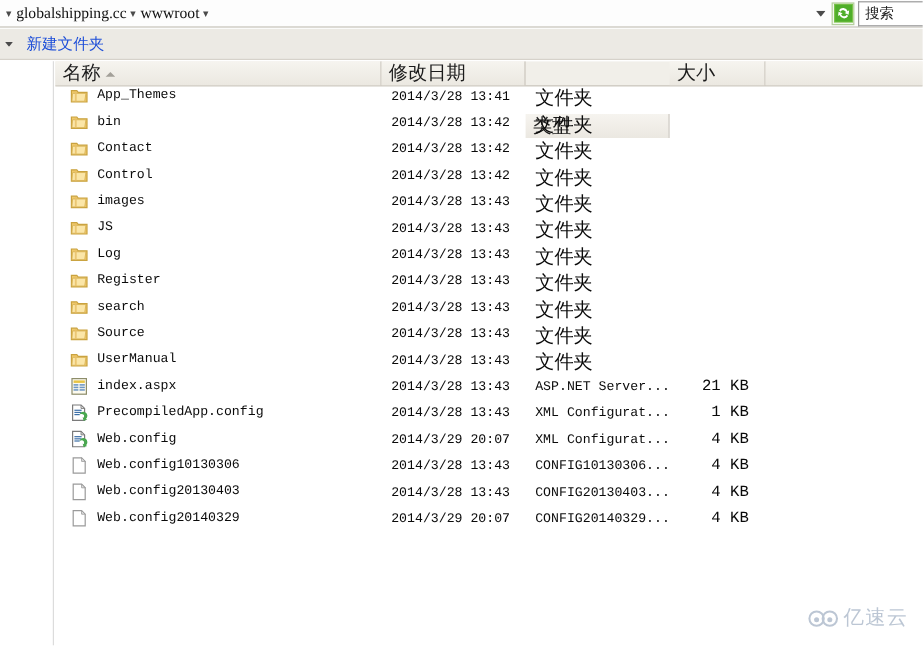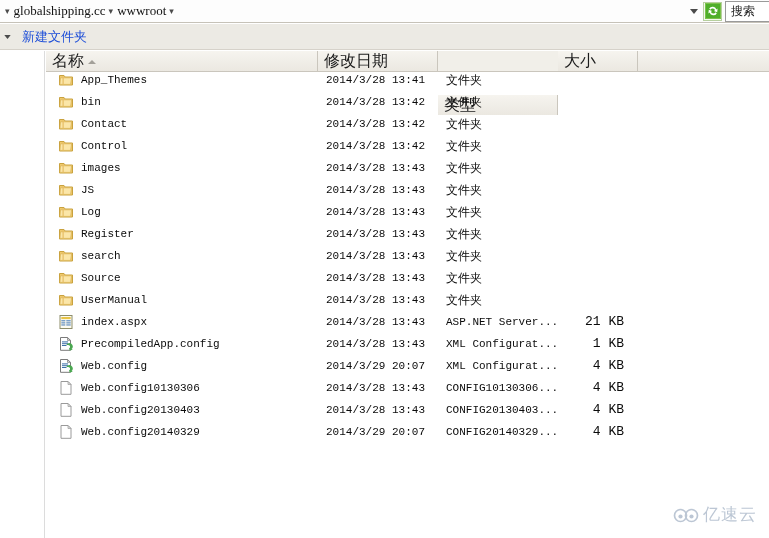--- a/index.html
+++ b/index.html
@@ -32,21 +32,21 @@
   .addr-chevron{
     width:16px;height:21px;display:flex;align-items:center;justify-content:center;
     color:#4b4b4b;font-size:9px;flex:0 0 auto;
   }
   .refresh-btn{
     width:19px;height:19px;margin:0 3px 0 1px;flex:0 0 auto;
     display:flex;align-items:center;justify-content:center;
     border:1px solid #b6cf9e;background:#f3f8ef;box-sizing:border-box;
   }
   .searchbox{
-    width:44px;height:21px;flex:0 0 auto;
+    width:54px;height:21px;flex:0 0 auto;
     border:1px solid #9a9a9a;border-right:none;
     background:#fff;
     display:flex;align-items:center;
     box-sizing:border-box;
   }
   .searchbox .ph{
     font-size:12px;color:#222;padding-left:5px;white-space:nowrap;
     font-family:"DejaVu Sans",sans-serif;
   }
 
@@ -122,21 +122,21 @@
 
   .name-text{
     font-family:"Liberation Mono","DejaVu Sans Mono",monospace;
     font-size:11px;color:#0a0a0a;white-space:nowrap;
   }
   .date-text{
     font-family:"Liberation Mono","DejaVu Sans Mono",monospace;
     font-size:11px;color:#0a0a0a;white-space:nowrap;
   }
   .type-text{
-    font-size:12px;color:#0a0a0a;white-space:nowrap;
+    font-size:16px;color:#0a0a0a;white-space:nowrap;
     font-family:Liberation Sans, sans-serif;
   }
   .type-text.mono{
     font-family:"Liberation Mono","DejaVu Sans Mono",monospace;font-size:11px;
   }
   .size-text{
     font-family:Liberation Mono, monospace;
     font-size:13px;color:#0a0a0a;white-space:nowrap;
   }
 

